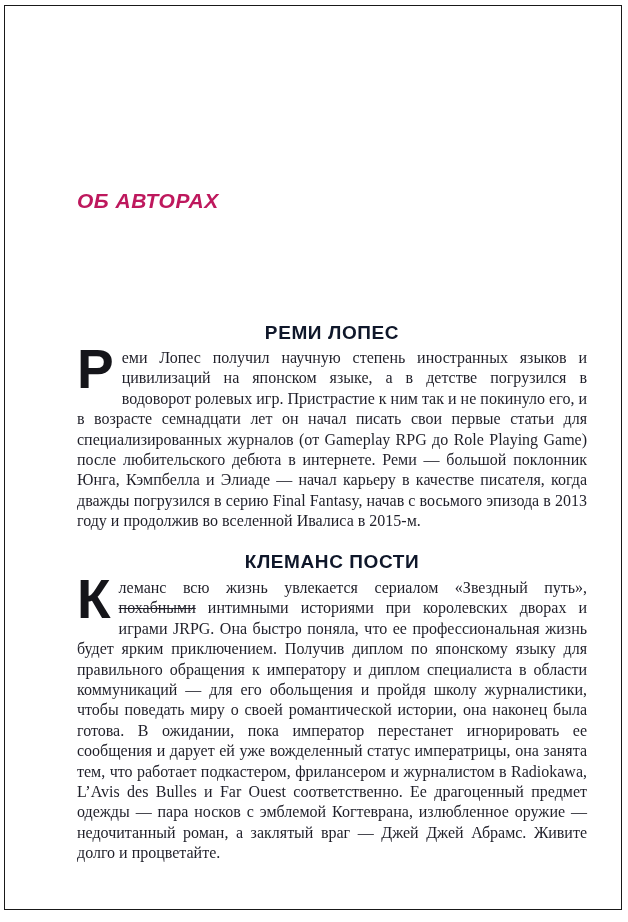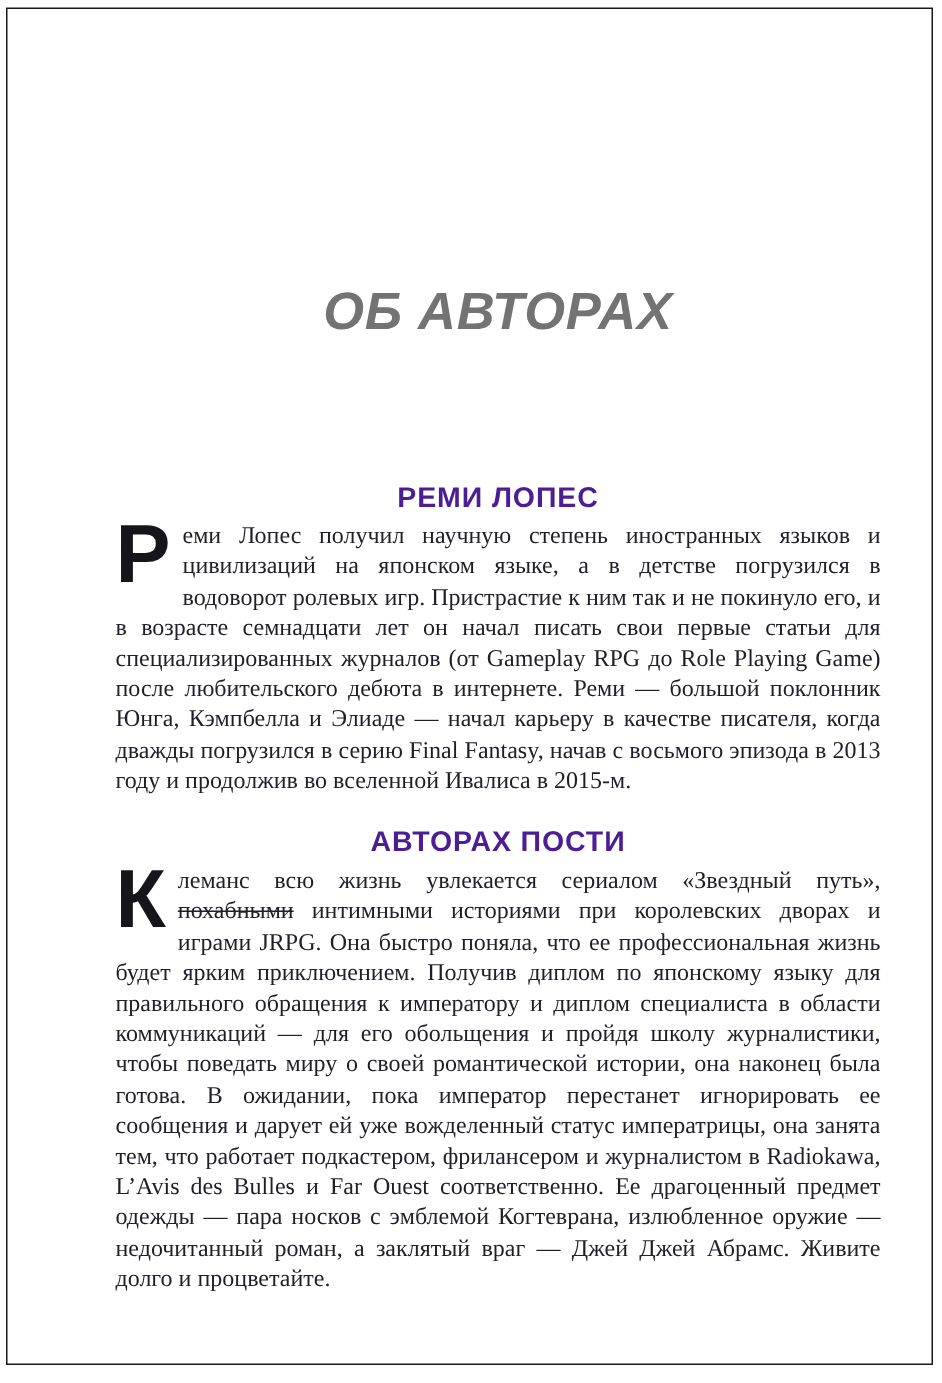--- a/index.html
+++ b/index.html
@@ -18,41 +18,41 @@
     height: 903px;
     border: 1.5px solid #191919;
     background: #ffffff;
   }
   .title {
     position: absolute;
     top: 184px;
     left: 72px;
     width: 510px;
     margin: 0;
-    text-align: center;
+    text-align: left;
     font-family: "Liberation Sans", sans-serif;
     font-weight: bold;
     font-style: italic;
-    font-size: 35px;
+    font-size: 21px;
     line-height: 1;
     letter-spacing: 0.5px;
-    color: #737373;
+    color: #be185d;
   }
   .author-heading {
     position: absolute;
     left: 72px;
     width: 510px;
     margin: 0;
     text-align: center;
     font-family: "Liberation Sans", sans-serif;
     font-weight: bold;
     font-size: 19px;
     line-height: 1;
     letter-spacing: 0.6px;
-    color: #4c1d95;
+    color: #0f172a;
   }
   .heading-1 { top: 317px; }
   .heading-2 { top: 546px; }
   .bio {
     position: absolute;
     left: 72px;
     width: 510px;
     margin: 0;
     font-family: "Liberation Serif", serif;
     font-size: 16px;
@@ -82,19 +82,19 @@
 <div class="page">
 
   <h1 class="title">ОБ АВТОРАХ</h1>
 
   <h2 class="author-heading heading-1">РЕМИ ЛОПЕС</h2>
 
   <p class="bio bio-1">
     <span class="dropcap">Р</span><span class="runs"><span>еми Лопес получил научную степень иностранных языков и цивили­заций на японском языке, а в детстве погрузился в водоворот ролевых игр. Пристрастие к ним так и не покинуло его, и в возрасте семнадцати лет он начал писать свои первые статьи для специализированных журналов (от </span><span class="it">Gameplay RPG</span><span> до </span><span class="it">Role Playing Game</span><span>) после любительского дебюта в ин­тернете. Реми — большой поклонник Юнга, Кэмпбелла и Элиаде — начал карьеру в качестве писателя, когда дважды погрузился в серию </span><span class="it">Final Fantasy</span><span>, начав с восьмого эпизода в 2013 году и продолжив во вселенной Ивалиса в 2015-м.</span></span>
   </p>
 
-  <h2 class="author-heading heading-2">АВТОРАХ ПОСТИ</h2>
+  <h2 class="author-heading heading-2">КЛЕМАНС ПОСТИ</h2>
 
   <p class="bio bio-2">
     <span class="dropcap">К</span><span class="runs"><span>леманс всю жизнь увлекается сериалом «Звездный путь», </span><span class="strike">похабными</span><span> интимными историями при королевских дворах и играми JRPG. Она быстро поняла, что ее профессиональная жизнь будет ярким приключением. Получив диплом по японскому языку для правильного обращения к импера­тору и диплом специалиста в области коммуникаций — для его обольщения и пройдя школу журналистики, чтобы поведать миру о своей романтической истории, она наконец была готова. В ожидании, пока император перестанет игнорировать ее сообщения и дарует ей уже вожделенный статус импера­трицы, она занята тем, что работает подкастером, фрилансером и журнали­стом в </span><span class="it">Radiokawa</span><span>, </span><span class="it">L’Avis des Bulles</span><span> и </span><span class="it">Far Ouest</span><span> соответственно. Ее драгоценный предмет одежды — пара носков с эмблемой Когтеврана, излюбленное ору­жие — недочитанный роман, а заклятый враг — Джей Джей Абрамс. Живи­те долго и процветайте.</span></span>
   </p>
 
 </div>
 
 </body></html>

